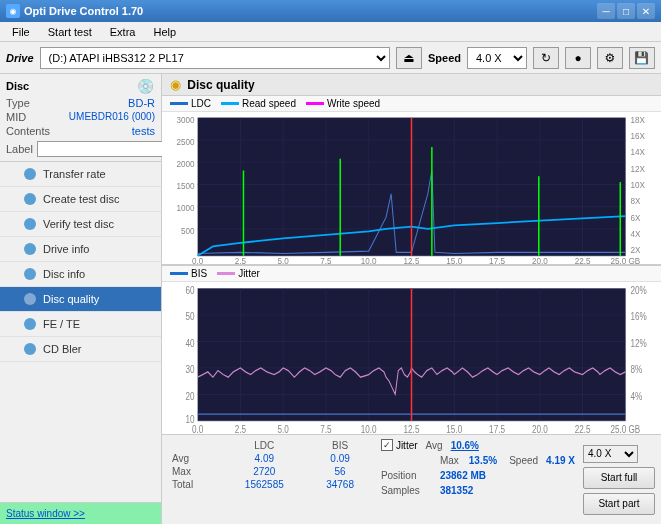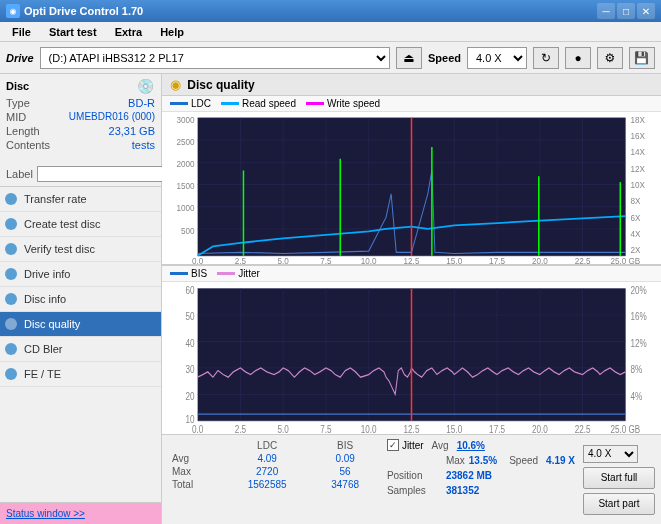--- a/index.html
+++ b/index.html
@@ -24,21 +24,20 @@
 
     
     .menu-bar {
       background: #f0f0f0;
       height: 20px;
       display: flex;
       align-items: center;
       padding: 0 4px;
       border-bottom: 1px solid #ccc;
       gap: 2px;
-      font-weight: bold;
     }
     .menu-item {
       padding: 2px 8px;
       font-size: 11px;
       cursor: pointer;
       border-radius: 2px;
     }
 
     
     .drive-bar {
@@ -108,45 +107,45 @@
       display: flex;
       align-items: center;
       justify-content: space-between;
       margin-bottom: 3px;
     }
     .disc-title { font-weight: bold; font-size: 11px; }
     .disc-icon { font-size: 14px; color: #555; }
     .disc-row { display: flex; justify-content: space-between; margin-bottom: 2px; }
     .disc-key { color: #555; font-size: 11px; }
     .disc-val { color: #0054d1; font-size: 11px; font-weight: 500; }
-    .label-row { display: flex; align-items: center; gap: 4px; margin-top: 15px; }
+    .label-row { display: flex; align-items: center; gap: 4px; margin-top: 4px; }
     .label-input { flex: 1; height: 16px; border: 1px solid #999; font-size: 10px; padding: 0 2px; }
     .label-btn { width: 16px; height: 16px; background: #e8e8e8; border: 1px solid #999; cursor: pointer; font-size: 9px; display: flex; align-items: center; justify-content: center; }
 
     
     .nav-section { flex: 1; overflow-y: auto; }
     .nav-item {
       display: flex;
       align-items: center;
-      padding: 5px 4px;
+      padding: 5px 23px;
       cursor: pointer;
       font-size: 11px;
       border-bottom: 1px solid #e0e0e0;
       gap: 6px;
       color: #333;
     }
     .nav-item.active { background: #3070b8; color: white; }
     .nav-icon { width: 14px; height: 14px; display: flex; align-items: center; justify-content: center; font-size: 10px; }
     .nav-icon-circle { width: 12px; height: 12px; border-radius: 50%; background: #5a9fd4; display: flex; align-items: center; justify-content: center; }
     .nav-item.active .nav-icon-circle { background: rgba(255,255,255,0.4); }
 
     
     .status-bar {
       height: 22px;
-      background: #f9a8d4;
+      background: #86efac;
       border-top: 1px solid #ccc;
       display: flex;
       align-items: center;
       padding: 0 6px;
       gap: 4px;
     }
     .status-btn { font-size: 10px; color: #0054d1; cursor: pointer; text-decoration: underline; }
 
     
     .right-panel {
@@ -279,24 +278,20 @@
       </div>
       <div class="disc-row">
         <span class="disc-key">Type</span>
         <span class="disc-val">BD-R</span>
       </div>
       <div class="disc-row">
         <span class="disc-key">MID</span>
         <span class="disc-val" style="font-size:10px;">UMEBDR016 (000)</span>
       </div>
       <div class="disc-row">
-        <span class="disc-key">Length</span>
-        <span class="disc-val">23,31 GB</span>
-      </div>
-      <div class="disc-row">
         <span class="disc-key">Contents</span>
         <span class="disc-val">tests</span>
       </div>
       <div class="label-row">
         <span class="disc-key">Label</span>
         <input class="label-input" type="text" value="" style="">
         <button class="label-btn">✎</button>
       </div>
     </div>
 
@@ -334,27 +329,27 @@
       <div class="nav-item active">
         <div class="nav-icon">
             <div class="nav-icon-circle"></div>
           </div>
         <span>Disc quality</span>
       </div>
       <div class="nav-item">
         <div class="nav-icon">
             <div class="nav-icon-circle"></div>
           </div>
+        <span>FE / TE</span>
+      </div>
+      <div class="nav-item">
+        <div class="nav-icon">
+            <div class="nav-icon-circle"></div>
+          </div>
         <span>CD Bler</span>
-      </div>
-      <div class="nav-item">
-        <div class="nav-icon">
-            <div class="nav-icon-circle"></div>
-          </div>
-        <span>FE / TE</span>
       </div>
     </div>
 
     <div class="status-bar">
       <span class="status-btn">Status window &gt;&gt;</span>
     </div>
   </div>
 
   <div class="right-panel">
 
@@ -550,21 +545,21 @@
           <div class="jitter-check">
             <div class="check-box">✓</div>
             <span>Jitter</span>
           </div>
           <span style="margin-left:4px; color:#555;">Avg</span>
           <span class="stats-right-val" style="margin-left:4px;text-decoration:underline;">10.6%</span>
         </div>
         <div class="stats-right-row">
           <span class="stats-right-label"></span>
           <span style="color:#555;">Max</span>
-          <span class="stats-right-val" style="margin-left:0;">13.5%</span>
+          <span class="stats-right-val" style="margin-left:6px;">13.5%</span>
           <span style="margin-left:8px; color:#555;">Speed</span>
           <span class="stats-right-val" style="margin-left:4px;">4.19 X</span>
         </div>
         <div class="stats-right-row">
           <span class="stats-right-label">Position</span>
           <span class="stats-right-val">23862 MB</span>
         </div>
         <div class="stats-right-row">
           <span class="stats-right-label">Samples</span>
           <span class="stats-right-val">381352</span>

